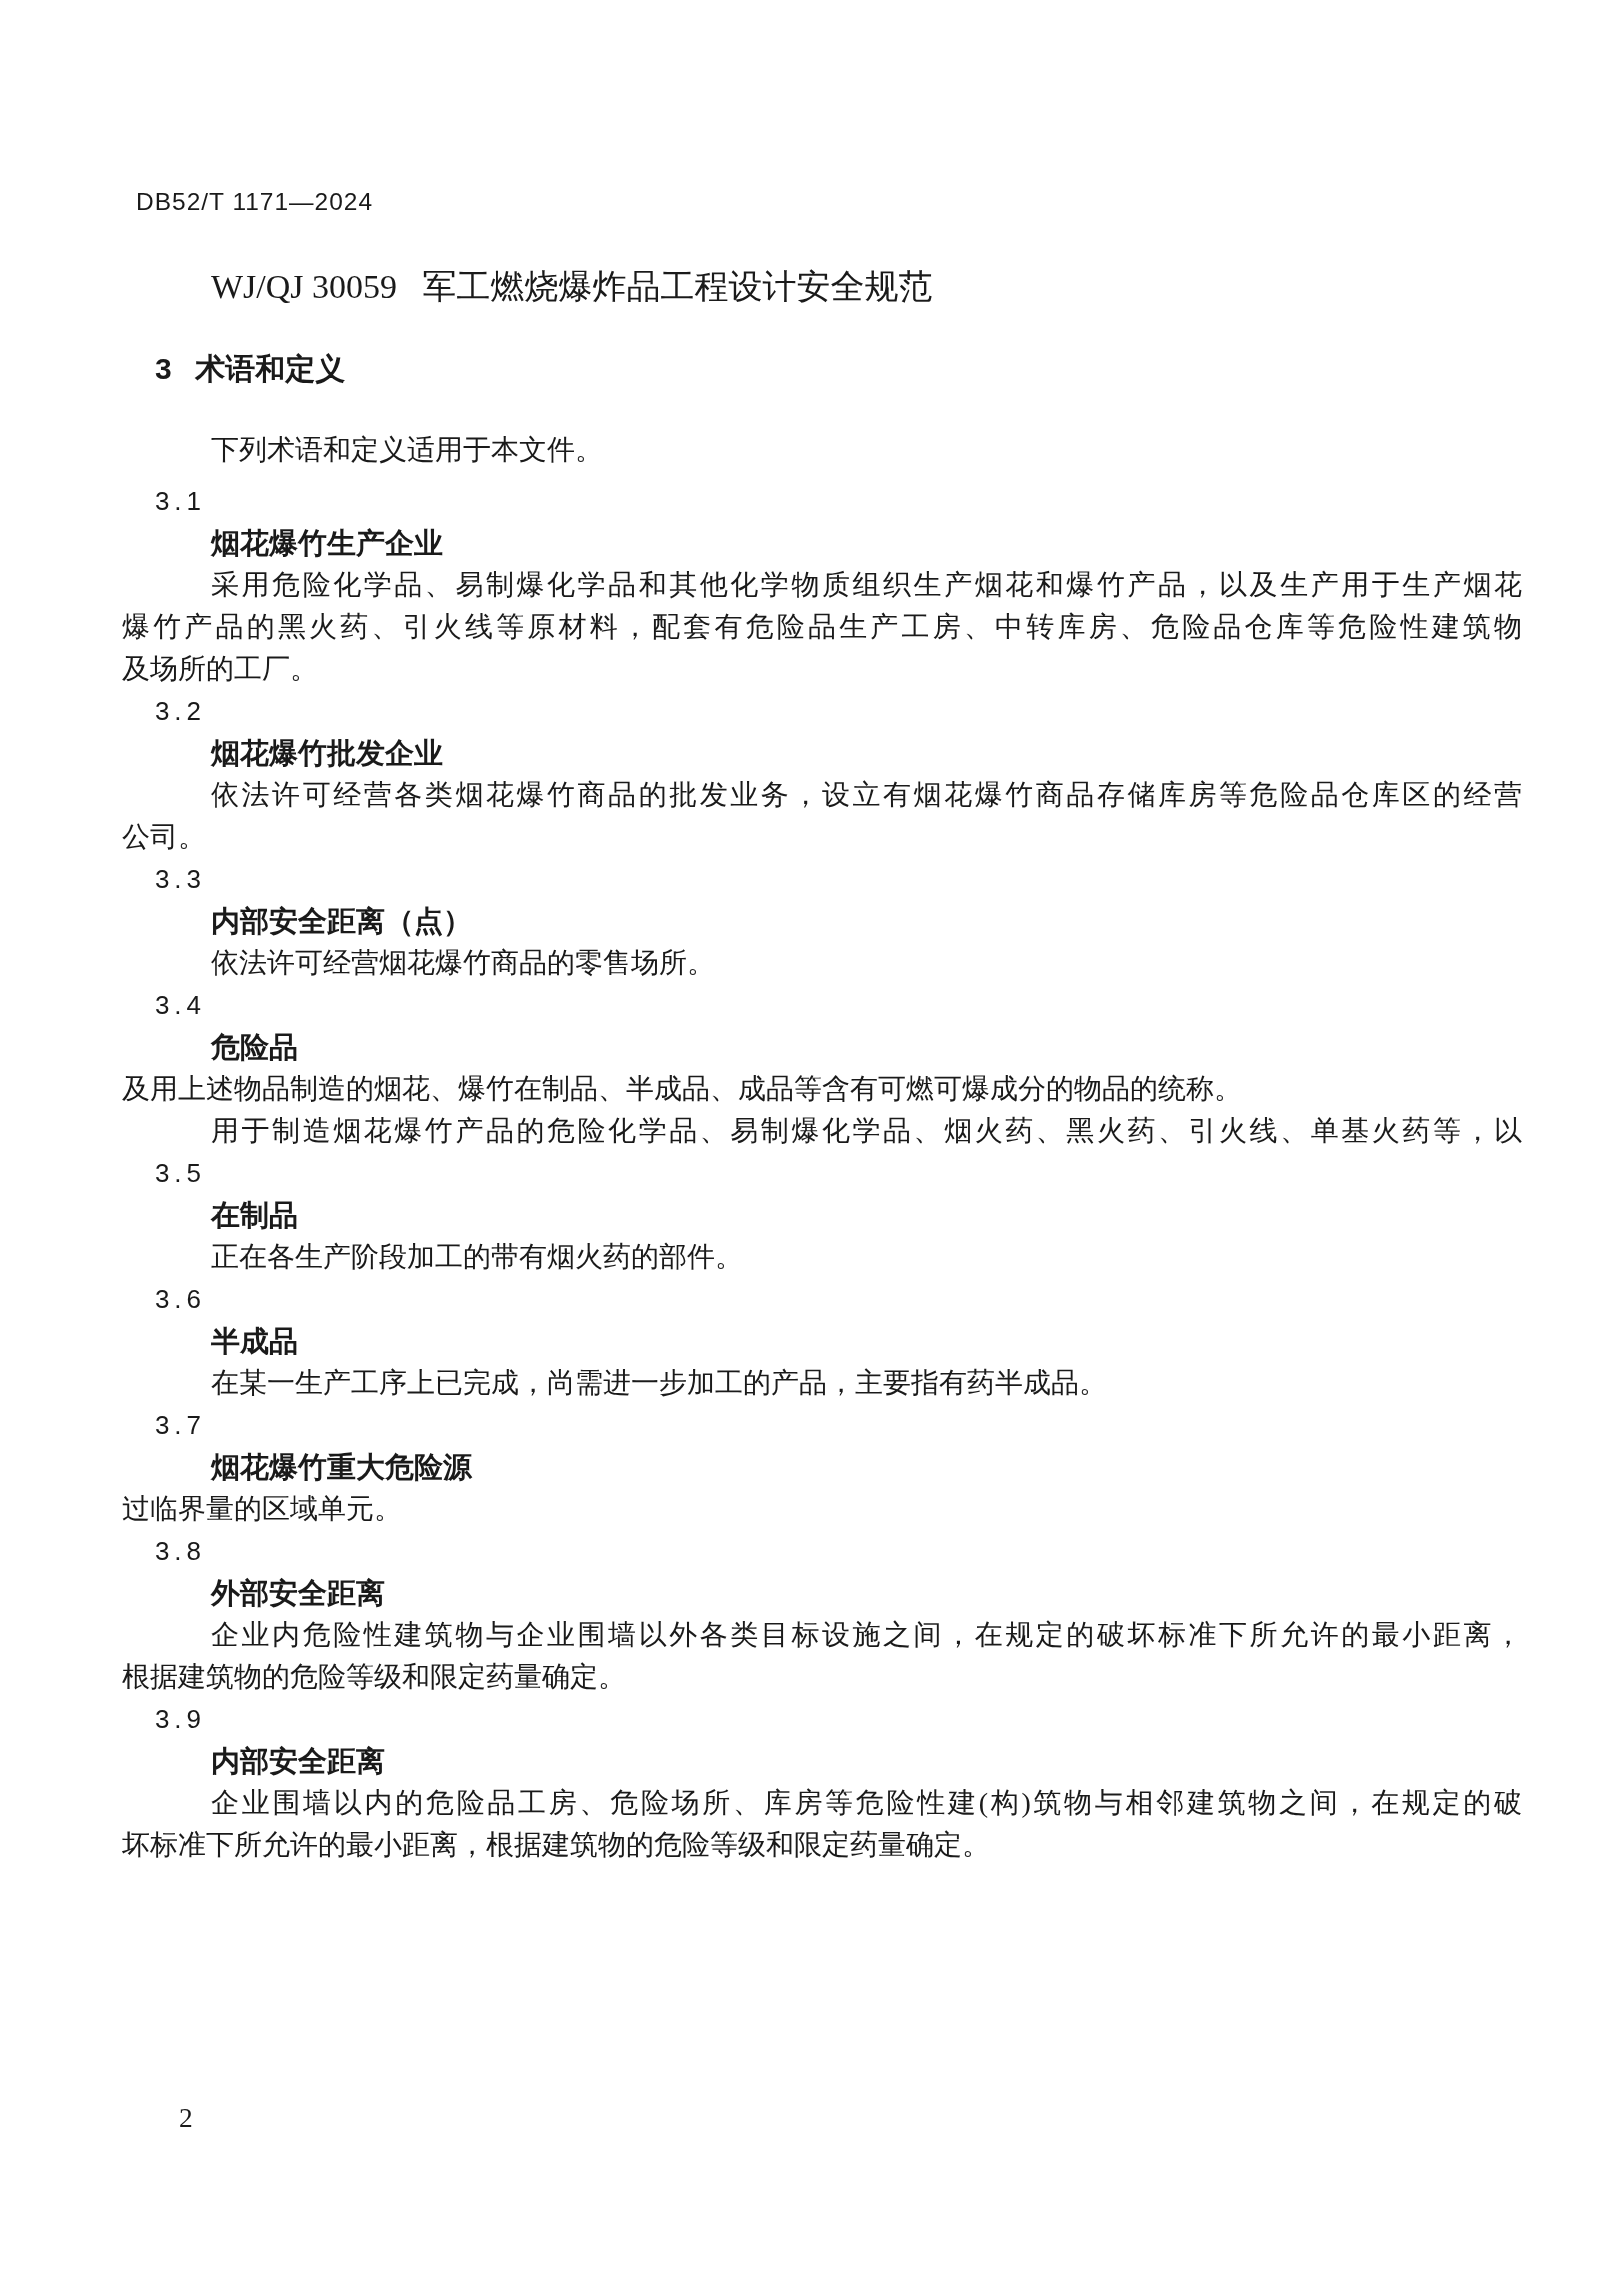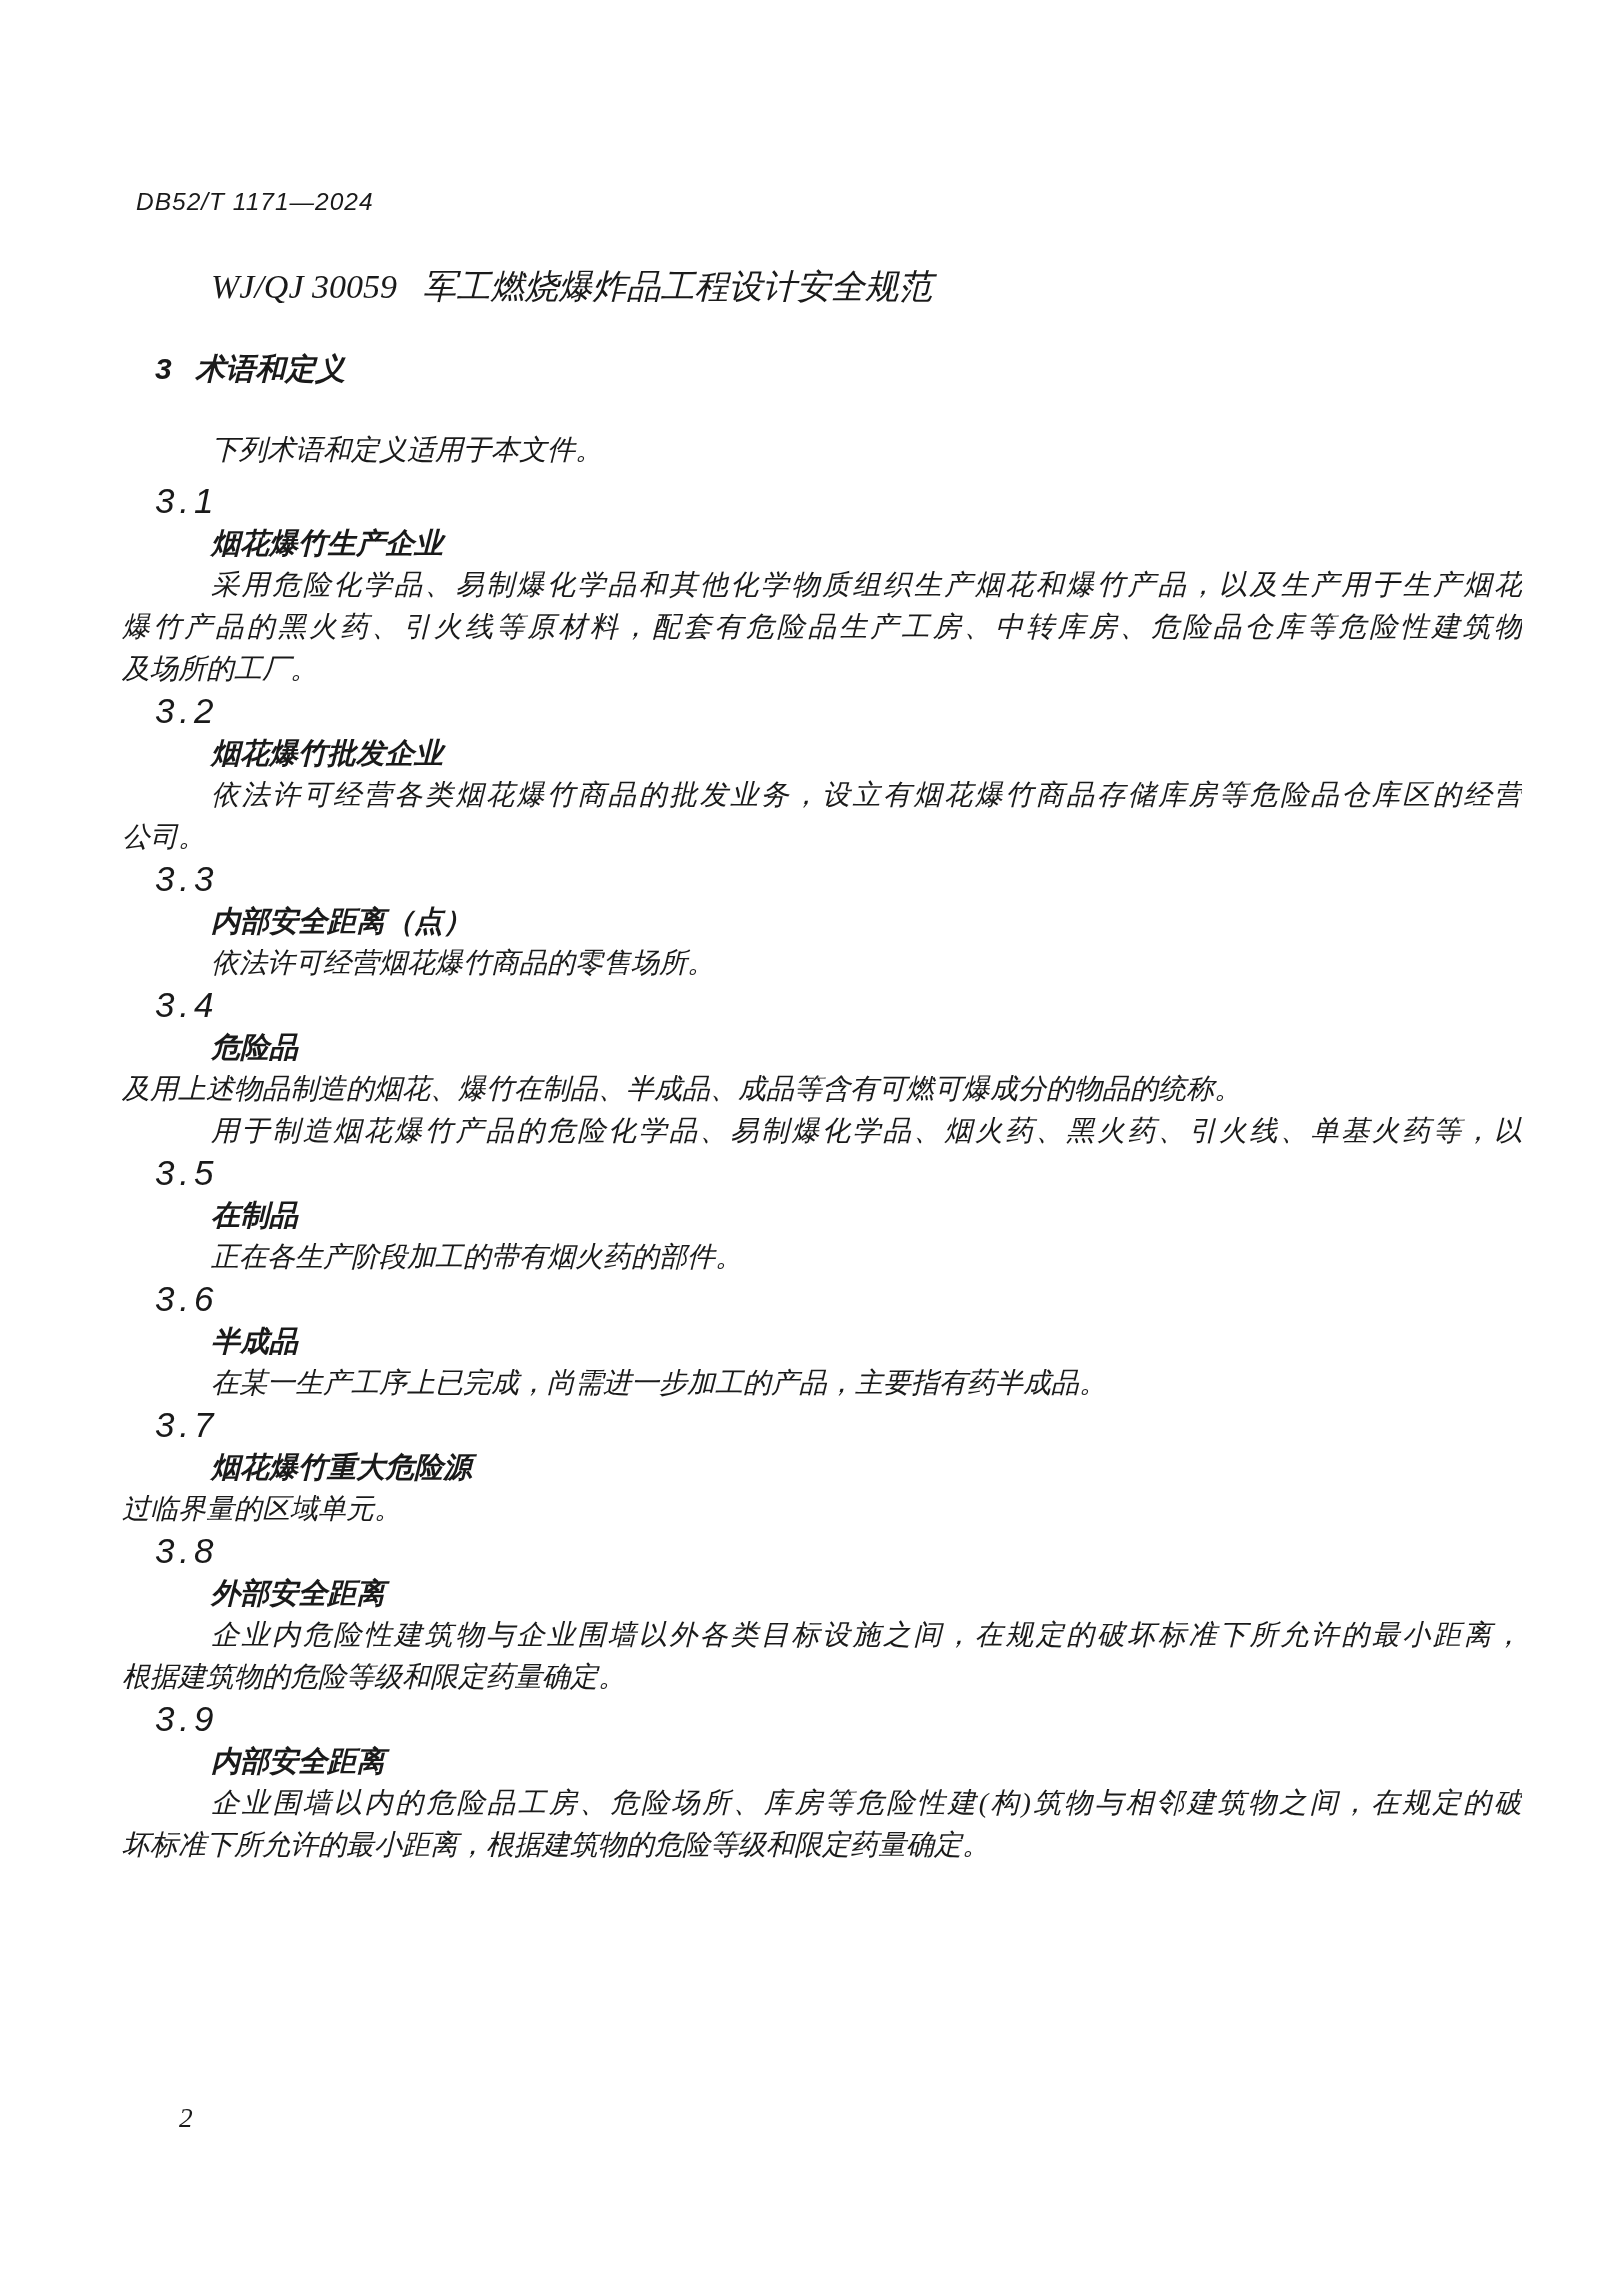--- a/index.html
+++ b/index.html
@@ -5,21 +5,20 @@
   html, body { margin: 0; padding: 0; background: #e8e8e8; }
   .page {
     position: relative;
     width: 1621px;
     height: 2293px;
     background: #ffffff;
     color: #1a1a1a;
     font-family: "Liberation Serif", "DejaVu Serif", serif;
     overflow: hidden;
     margin: 0 auto;
-    font-style: italic;
   }
   .doc-header {
     position: absolute;
     left: 136px;
     top: 188px;
     font-family: "Liberation Sans", "DejaVu Sans", sans-serif;
     font-size: 24.5px;
     letter-spacing: 1px;
     white-space: nowrap;
   }
@@ -64,21 +63,21 @@
     line-height: 42px;
     overflow: hidden;
   }
   .line.justify {
     text-align: justify;
     text-align-last: justify;
   }
   .num-line {
     padding-left: 33px;
     font-family: "Liberation Sans", "DejaVu Sans", sans-serif;
-    font-size: 35px;
+    font-size: 26px;
     letter-spacing: 4.9px;
   }
   .term-line {
     padding-left: 89px;
     font-family: "Liberation Sans", "DejaVu Sans", sans-serif;
     font-weight: bold;
     font-size: 29px;
   }
   .def.indent { padding-left: 89px; }
   .page-number {

